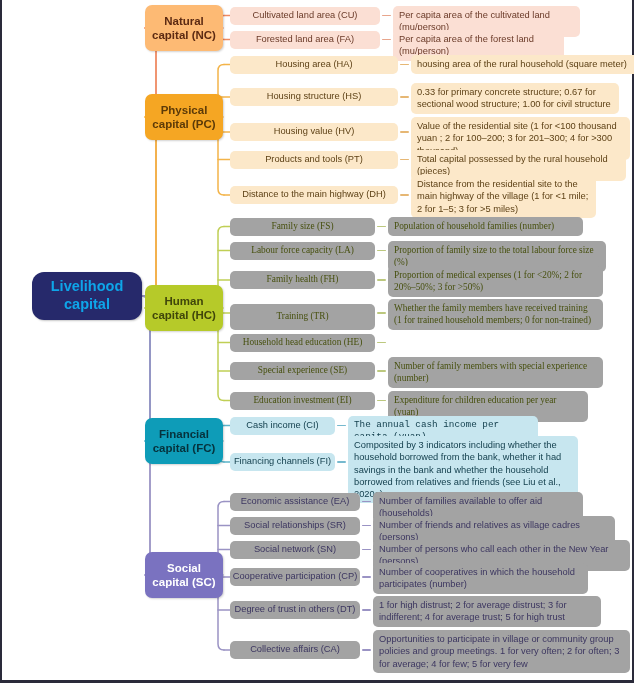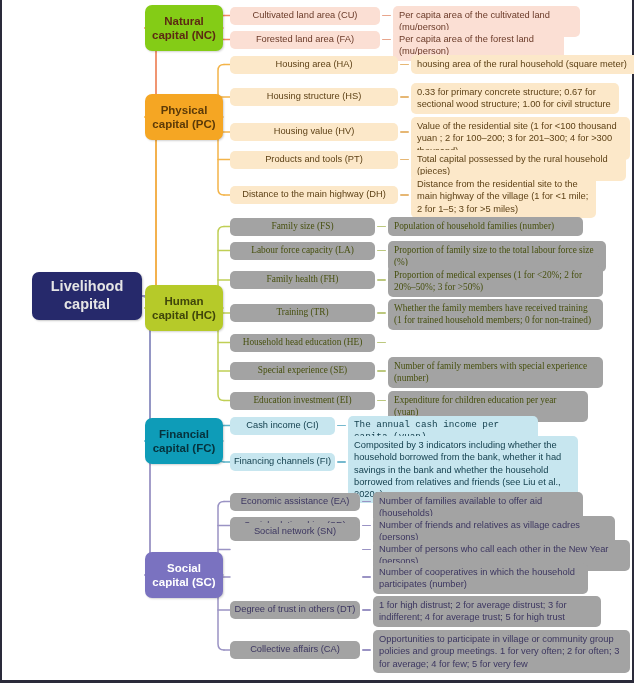--- a/index.html
+++ b/index.html
@@ -31,24 +31,24 @@
     border-radius:6px;
     display:flex;
     align-items:center;
     justify-content:center;
     text-align:center;
     line-height:1.22;
   }
   
   .root{
     background:#26296b;
-    color:#e5e5e5;
+    color:#0ea5e9;
     font-size:14.5px;
     font-weight:bold;
-    border-radius:7px;
+    border-radius:12px;
     box-shadow:1px 1px 2px rgba(0,0,0,.22);
     padding:19px 6px;
   }
   
   .branch{
     font-size:11.5px;
     font-weight:bold;
     color:#4a3520;
     border-radius:7px;
     box-shadow:1px 1px 2px rgba(0,0,0,.18);
@@ -151,21 +151,21 @@
         <path d="M 216 610 H 228" fill="none" stroke="#9a93c4" stroke-width="1.5" stroke-linecap="round" stroke-linejoin="round"></path>
         <path d="M 222 650 H 228" fill="none" stroke="#9a93c4" stroke-width="1.5" stroke-linecap="round" stroke-linejoin="round"></path>
       </svg>
 
     <div class="node root" id="root-node" style="left: 30px; top: 272px; width: 110px; height: 48px; background: rgb(38, 41, 107); flex-direction: column;">
         <span style="display: block;">Livelihood</span>
         <span style="display: block;">capital</span>
       </div>
 
     <div id="nodes-layer">
-        <div class="node branch nc" style="left: 143px; top: 5px; width: 78px; height: 46px; background: #84cc16; flex-direction: column;">
+        <div class="node branch nc" style="left: 143px; top: 5px; width: 78px; height: 46px; background: #fdba74; flex-direction: column;">
           <span style="display: block;">Natural</span>
           <span style="display: block;">capital (NC)</span>
         </div>
         <div class="g-nc" style="position: absolute; left: 0px; top: 0px; width: 634px; height: 683px; pointer-events: none;">
           <div class="pill" style="left: 228px; top: 6.5px; width: 150px; height: 18px;">Cultivated land area (CU)</div>
           <div class="dash" style="left: 380px; top: 14.8px; width: 9px;"></div>
           <div class="desc" style="left: 391px; top: 6px; width: 187px; min-height: 19px;">Per capita area of the cultivated land (mu/person)</div>
           <div class="pill" style="left: 228px; top: 30.5px; width: 150px; height: 18px;">Forested land area   (FA)</div>
           <div class="dash" style="left: 380px; top: 38.8px; width: 9px;"></div>
           <div class="desc" style="left: 391px; top: 30px; width: 171px; min-height: 19px;">Per capita area of the forest land (mu/person)</div>
@@ -198,21 +198,21 @@
         <div class="g-hc" style="position: absolute; left: 0px; top: 0px; width: 634px; height: 683px; pointer-events: none;">
           <div class="pill" style="left: 228px; top: 217.5px; width: 145px; height: 18px;">Family size (FS)</div>
           <div class="dash" style="left: 375px; top: 225.8px; width: 9px;"></div>
           <div class="desc" style="left: 386px; top: 217px; width: 195px; min-height: 19px;">Population of household families (number)</div>
           <div class="pill" style="left: 228px; top: 241.5px; width: 145px; height: 18px;">Labour force capacity (LA)</div>
           <div class="dash" style="left: 375px; top: 249.8px; width: 9px;"></div>
           <div class="desc" style="left: 386px; top: 241px; width: 218px; min-height: 19px;">Proportion of family size to the total labour force size (%)</div>
           <div class="pill" style="left: 228px; top: 271px; width: 145px; height: 18px;">Family health (FH)</div>
           <div class="dash" style="left: 375px; top: 279.3px; width: 9px;"></div>
           <div class="desc" style="left: 386px; top: 266px; width: 215px; min-height: 28px;">Proportion of medical expenses (1 for &lt;20%; 2 for 20%–50%; 3 for &gt;50%)</div>
-          <div class="pill" style="left: 228px; top: 304px; width: 145px; height: 18px;">Training (TR)</div>
+          <div class="pill" style="left: 228px; top: 304px; width: 145px; height: 26px;">Training (TR)</div>
           <div class="dash" style="left: 375px; top: 312.3px; width: 9px;"></div>
           <div class="desc" style="left: 386px; top: 299px; width: 215px; min-height: 28px;">Whether the family members have received training (1 for trained household members; 0 for non-trained)</div>
           <div class="pill" style="left: 228px; top: 333.5px; width: 145px; height: 18px;">Household head education (HE)</div>
           <div class="dash" style="left: 375px; top: 341.8px; width: 9px;"></div>
           <div class="pill" style="left: 228px; top: 362px; width: 145px; height: 18px;">Special experience (SE)</div>
           <div class="dash" style="left: 375px; top: 370.3px; width: 9px;"></div>
           <div class="desc" style="left: 386px; top: 357px; width: 215px; min-height: 28px;">Number of family members with special experience (number)</div>
           <div class="pill" style="left: 228px; top: 391.5px; width: 145px; height: 18px;">Education investment (EI)</div>
           <div class="dash" style="left: 375px; top: 399.8px; width: 9px;"></div>
           <div class="desc" style="left: 386px; top: 391px; width: 200px; min-height: 19px;">Expenditure for children education per year (yuan)</div>
@@ -233,23 +233,24 @@
           <span style="display: block;">Social</span>
           <span style="display: block;">capital (SC)</span>
         </div>
         <div class="g-sc" style="position: absolute; left: 0px; top: 0px; width: 634px; height: 683px; pointer-events: none;">
           <div class="pill" style="left: 228px; top: 492.5px; width: 130px; height: 18px;">Economic assistance (EA)</div>
           <div class="dash" style="left: 360px; top: 500.8px; width: 9px;"></div>
           <div class="desc" style="left: 371px; top: 492px; width: 210px; min-height: 19px;">Number of families available to offer aid (households)</div>
           <div class="pill" style="left: 228px; top: 516.5px; width: 130px; height: 18px;">Social relationships (SR)</div>
           <div class="dash" style="left: 360px; top: 524.8px; width: 9px;"></div>
           <div class="desc" style="left: 371px; top: 516px; width: 242px; min-height: 19px;">Number of friends and relatives as village cadres (persons)</div>
-          <div class="pill" style="left: 228px; top: 523px; width: 130px; height: 18px;">Social network (SN)</div>
+          <div class="pill" style="left: 228px; top: 541px; width: 130px; height: 18px;">Social network (SN)</div>
           <div class="dash" style="left: 360px; top: 548.8px; width: 9px;"></div>
           <div class="desc" style="left: 371px; top: 540px; width: 257px; min-height: 19px;">Number of persons who call each other in the New Year (persons)</div>
+          <div class="pill" style="left: 228px; top: 568px; width: 130px; height: 18px;">Cooperative participation (CP)</div>
           <div class="dash" style="left: 360px; top: 576.3px; width: 9px;"></div>
           <div class="desc" style="left: 371px; top: 563px; width: 215px; min-height: 28px;">Number of cooperatives in which the household participates (number)</div>
           <div class="pill" style="left: 228px; top: 601px; width: 130px; height: 18px;">Degree of trust in others (DT)</div>
           <div class="dash" style="left: 360px; top: 609.3px; width: 9px;"></div>
           <div class="desc" style="left: 371px; top: 596px; width: 228px; min-height: 28px;">1 for high distrust; 2 for average distrust; 3 for indifferent; 4 for average trust; 5 for high trust</div>
           <div class="pill" style="left: 228px; top: 641px; width: 130px; height: 18px;">Collective affairs (CA)</div>
           <div class="dash" style="left: 360px; top: 649.3px; width: 9px;"></div>
           <div class="desc" style="left: 371px; top: 630px; width: 257px; min-height: 40px;">Opportunities to participate in village or community group policies and group meetings. 1 for very often; 2 for often; 3 for average; 4 for few; 5 for very few</div>
         </div>
       </div>

